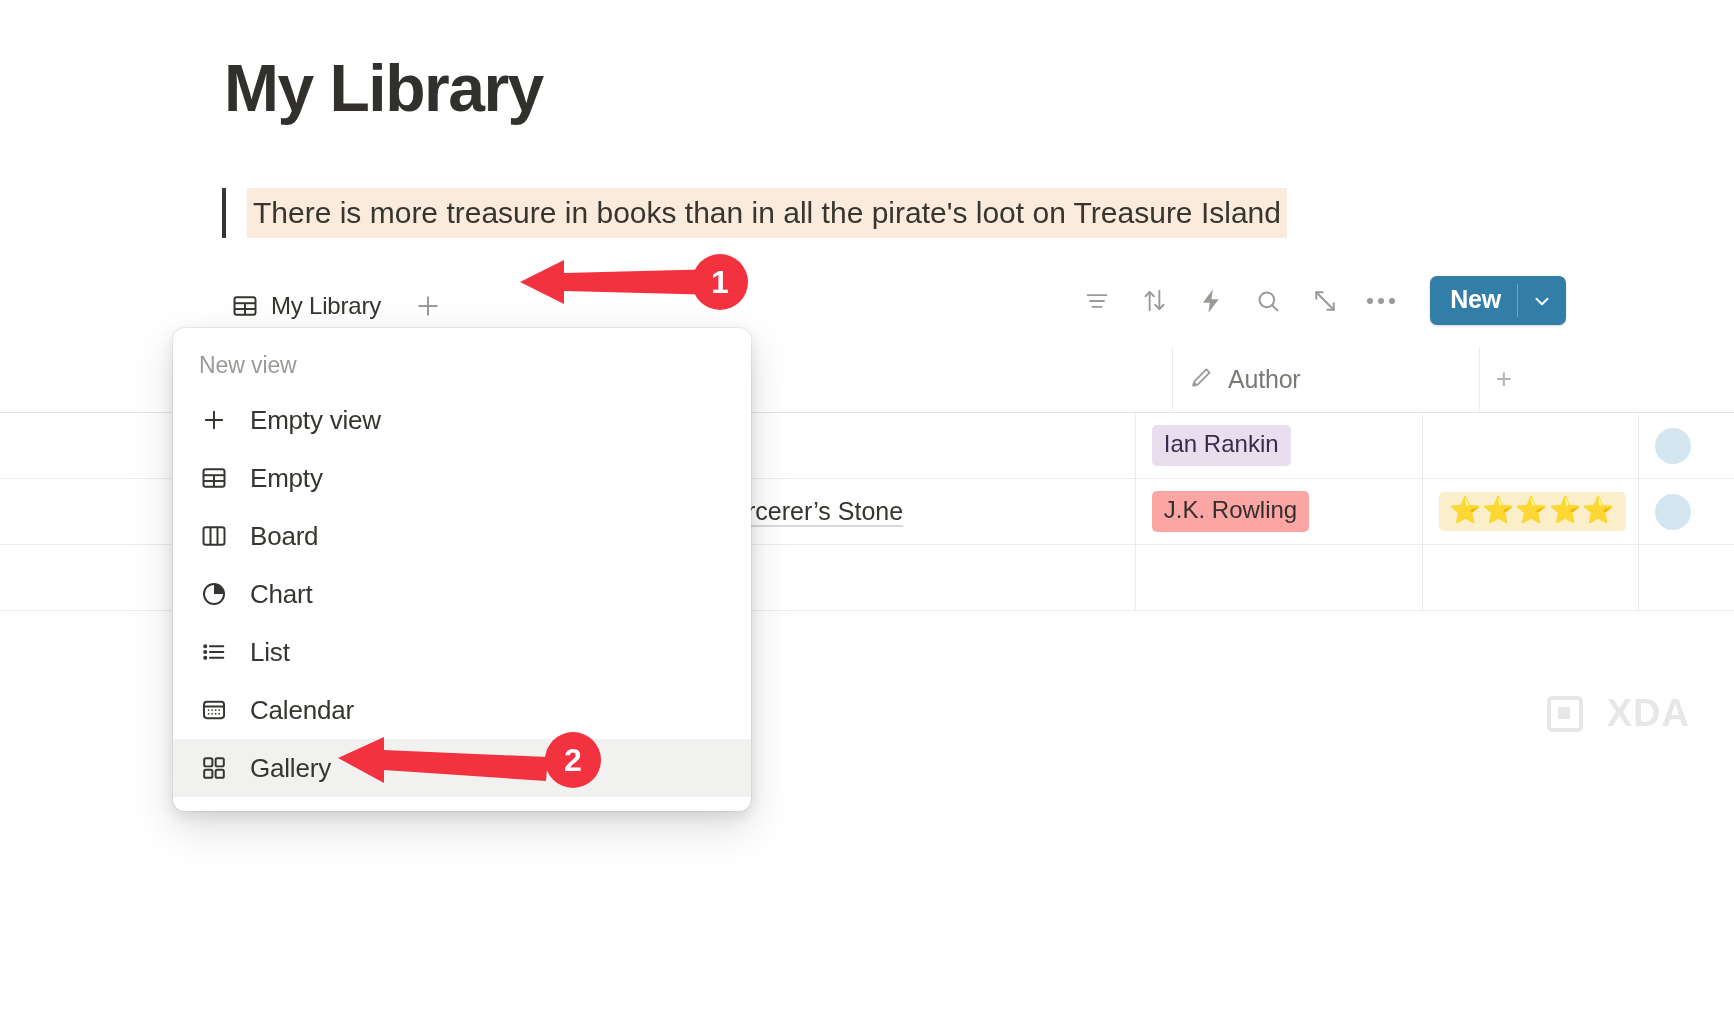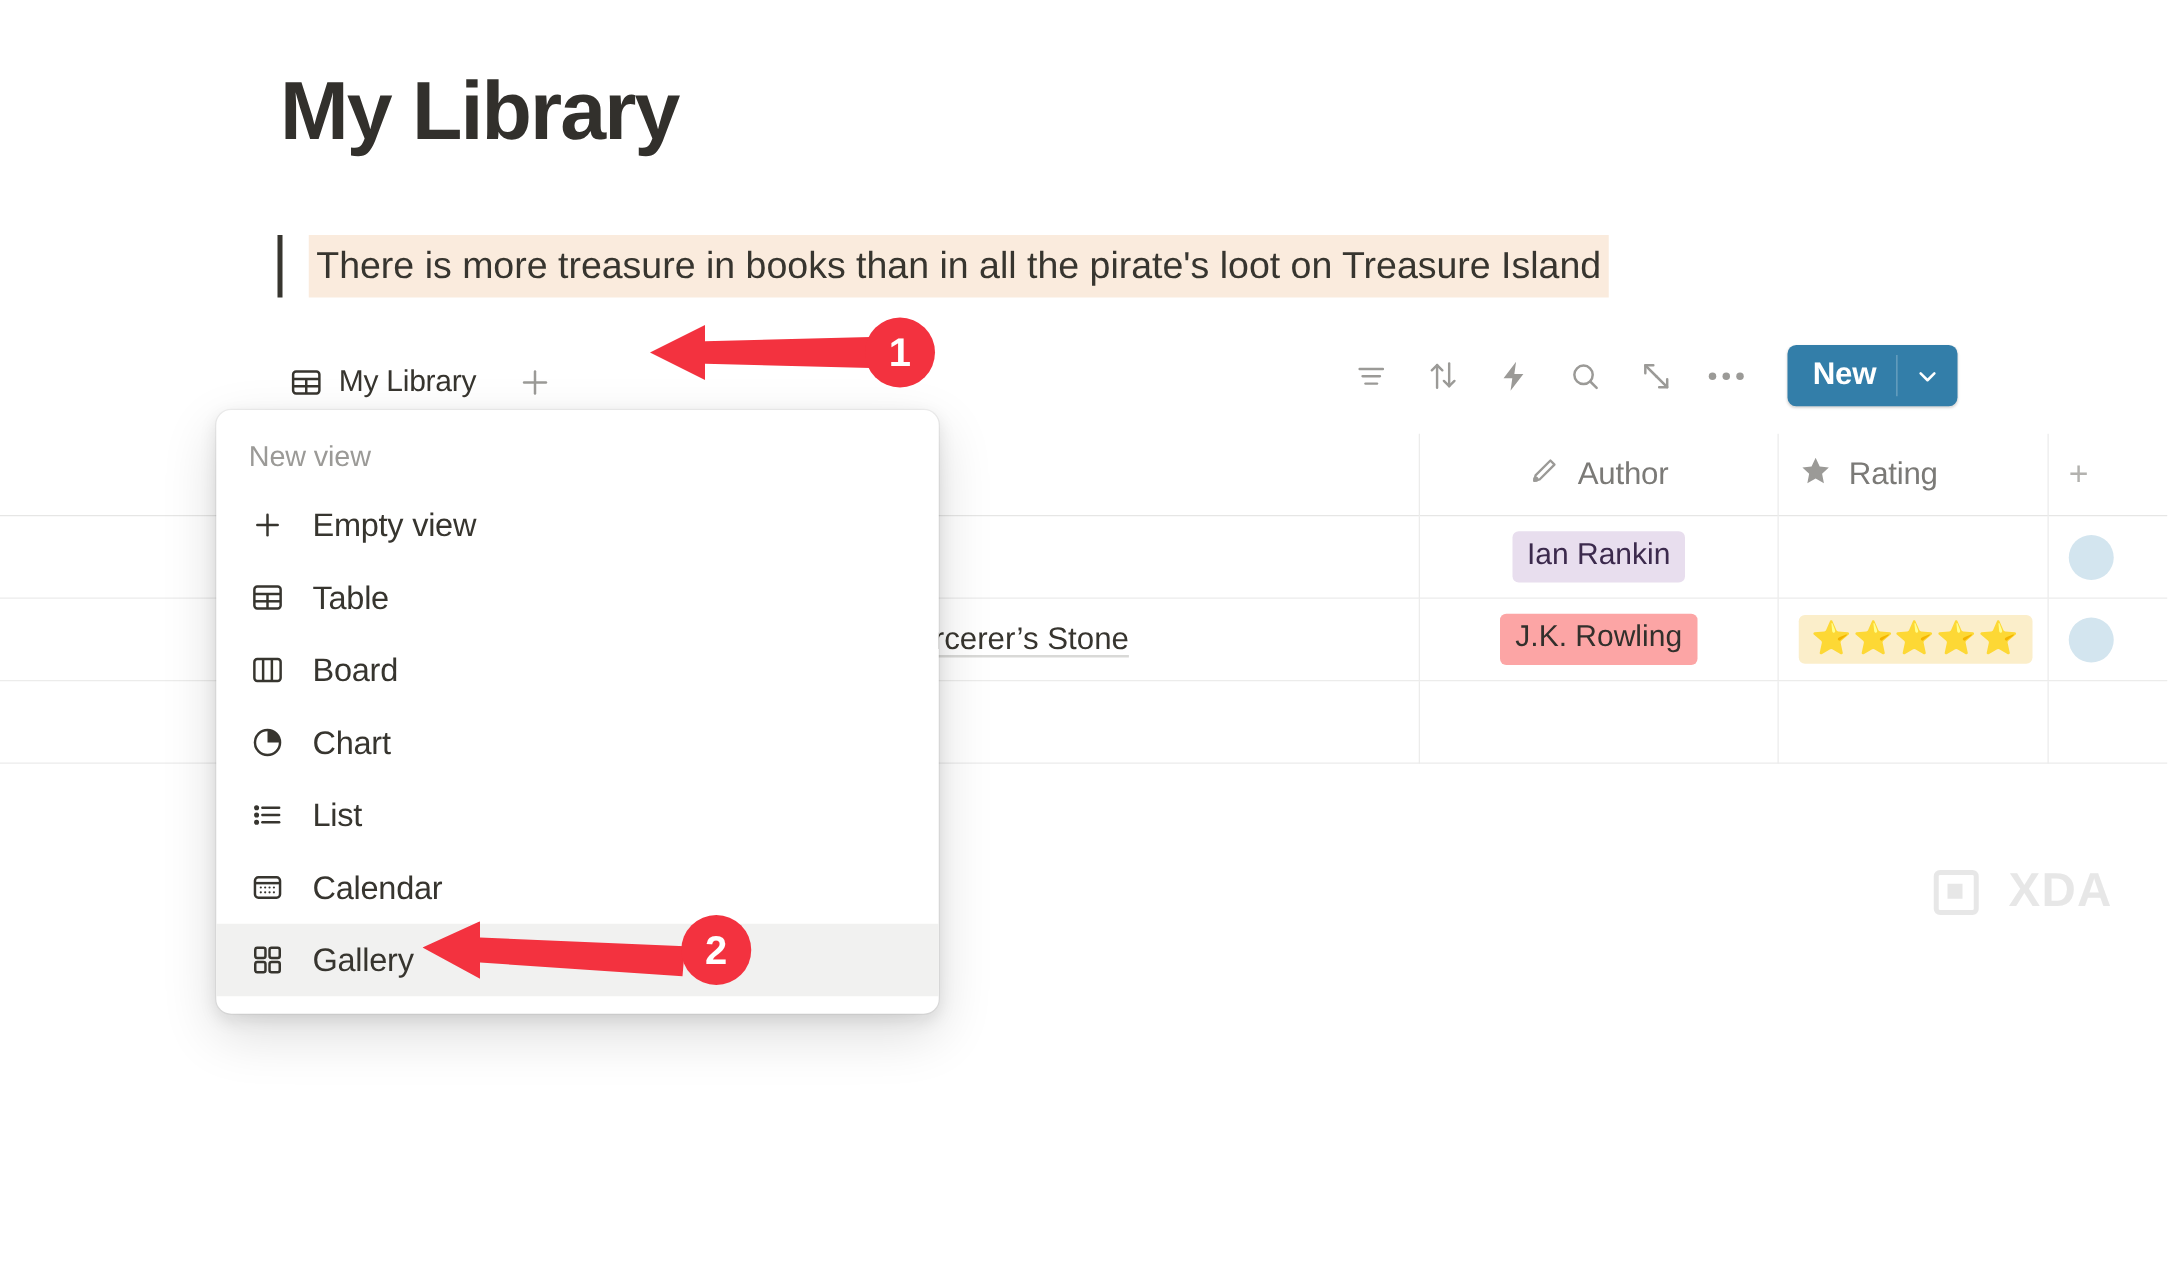--- a/index.html
+++ b/index.html
@@ -165,21 +165,21 @@
   .trow.head { border-bottom: 1px solid #e6e6e5; }
   .tcell {
     height: 66px;
     display: flex;
     align-items: center;
     padding: 0 16px;
     border-right: 1px solid #ececeb;
     overflow: hidden;
   }
   .c-title { width: 1173px; justify-content: flex-start; padding-left: 640px; }
-  .c-author { width: 307px; justify-content: center; }
+  .c-author { width: 307px; }
   .c-rating { width: 230px; }
   .c-extra  { width: 100px; border-right: none; }
 
   .th-label {
     font-size: 25px;
     color: #7b7a77;
     letter-spacing: -0.2px;
     display: flex;
     align-items: center;
     gap: 13px;
@@ -399,30 +399,20 @@
         <span class="th-label">
           <span>
             <svg width="26" height="26" viewBox="0 0 24 24" fill="none" stroke="#9b9a97" stroke-width="1.7" stroke-linecap="round" stroke-linejoin="round">
               <path d="M4 20l4-1 11-11-3-3L5 16z"></path>
               <circle cx="5.2" cy="18.8" r="1.1" fill="#9b9a97"></circle>
             </svg>
           </span>
           <span>Author</span>
         </span>
       </div>
-      <div class="tcell c-rating">
-        <span class="th-label">
-          <span>
-            <svg width="27" height="27" viewBox="0 0 24 24" fill="#9b9a97">
-              <polygon points="12,2.8 14.9,9 21.4,9.8 16.6,14.3 17.9,20.9 12,17.6 6.1,20.9 7.4,14.3 2.6,9.8 9.1,9"></polygon>
-            </svg>
-          </span>
-          <span>Rating</span>
-        </span>
-      </div>
       <div class="tcell c-extra">
         <span class="plus-col">+</span>
       </div>
     </div>
 
     <div class="trow">
       <div class="tcell c-title">
         <span class="cell-title"></span>
       </div>
       <div class="tcell c-author">
@@ -473,21 +463,21 @@
 
     <div class="menu-item">
       <span class="menu-icon">
         <svg width="28" height="28" viewBox="0 0 24 24" fill="none" stroke="#37352f" stroke-width="1.7">
           <rect x="3" y="4.5" width="18" height="15" rx="2"></rect>
           <line x1="3" y1="9.6" x2="21" y2="9.6"></line>
           <line x1="3" y1="14.6" x2="21" y2="14.6"></line>
           <line x1="12" y1="9.6" x2="12" y2="19.5"></line>
         </svg>
       </span>
-      <span class="mlabel">Table</span>
+      <span class="mlabel">Empty</span>
     </div>
 
     <div class="menu-item">
       <span class="menu-icon">
         <svg width="28" height="28" viewBox="0 0 24 24" fill="none" stroke="#37352f" stroke-width="1.7">
           <rect x="3" y="4.5" width="18" height="15" rx="2"></rect>
           <line x1="9" y1="4.5" x2="9" y2="19.5"></line>
           <line x1="15" y1="4.5" x2="15" y2="19.5"></line>
         </svg>
       </span>

